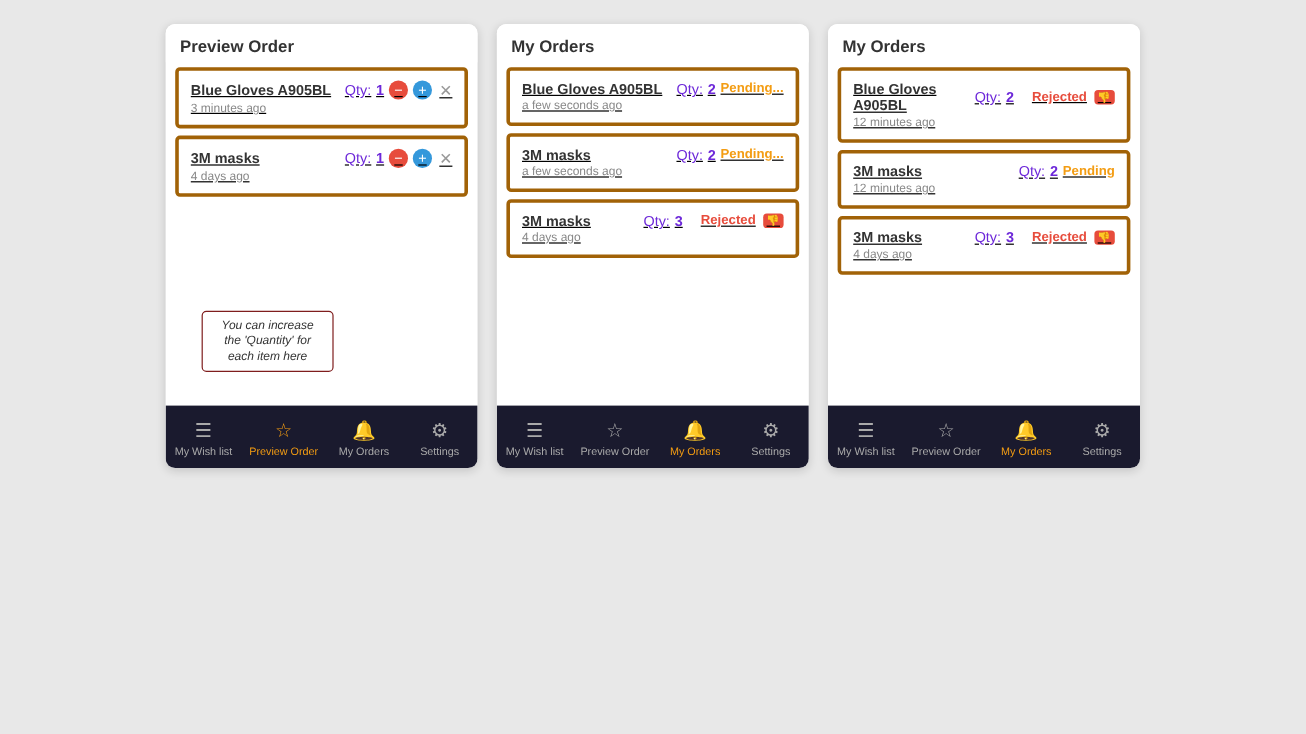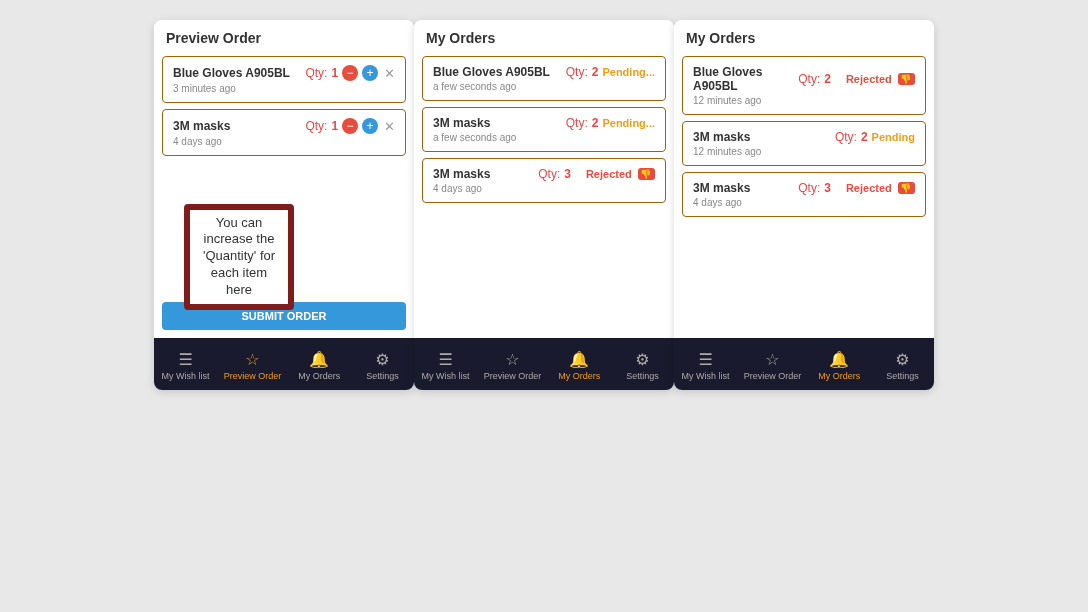--- a/index.html
+++ b/index.html
@@ -39,42 +39,43 @@
     .orders-list {
       flex: 1;
       overflow-y: auto;
       padding: 4px 8px;
       display: flex;
       flex-direction: column;
       gap: 6px;
     }
 
     .order-item {
-      border: 1px solid #a16207;
+      border: 3px solid #a16207;
       border-radius: 4px;
       padding: 8px 10px;
       background: #fff;
       position: relative;
+      text-decoration: underline;
     }
 
     .order-item-header {
       display: flex;
       justify-content: space-between;
       align-items: center;
     }
 
     .order-name {
       font-size: 12px;
       font-weight: bold;
       color: #333;
     }
 
     .order-qty {
       font-size: 12px;
-      color: #ef4444;
+      color: #6d28d9;
       display: flex;
       align-items: center;
       gap: 4px;
     }
 
     .qty-bold {
       font-weight: bold;
     }
 
     .btn-minus {
@@ -168,46 +169,48 @@
       color: #f39c12;
     }
 
     .nav-icon {
       font-size: 16px;
     }
 
     .tooltip-box {
       position: absolute;
       background: white;
-      border: 6px solid #7f1d1d;
+      border: 1px solid #7f1d1d;
       border-radius: 4px;
       padding: 5px 8px;
-      font-size: 13px;
+      font-size: 10px;
       color: #333;
       text-align: center;
       z-index: 10;
       white-space: nowrap;
       max-width: 120px;
       white-space: normal;
       line-height: 1.3;
+      font-style: italic;
     }
 
     .rejected-icon {
       display: inline-block;
       background: #e74c3c;
       color: white;
       border-radius: 3px;
       font-size: 9px;
       padding: 1px 3px;
       margin-left: 2px;
       font-weight: bold;
     }
 
     .frames-container {
       display: flex;
+      gap: 16px;
       align-items: flex-start;
     }
 
     .frame-wrapper {
       position: relative;
     }
   </style>
 </head>
 <body>
 
@@ -234,21 +237,20 @@
               <div style="display: flex; align-items: center; gap: 4px;">
                 <span class="order-qty">Qty: <span class="qty-bold">1</span></span>
                 <button class="btn-minus">−</button>
                 <button class="btn-plus">+</button>
                 <button class="btn-close">✕</button>
               </div>
             </div>
             <div class="order-meta">4 days ago</div>
           </div>
         </div>
-        <button class="submit-btn">SUBMIT ORDER</button>
         <div class="bottom-nav">
           <div class="nav-item">
             <span class="nav-icon">☰</span>
             <span>My Wish list</span>
           </div>
           <div class="nav-item active">
             <span class="nav-icon">☆</span>
             <span>Preview Order</span>
           </div>
           <div class="nav-item">

